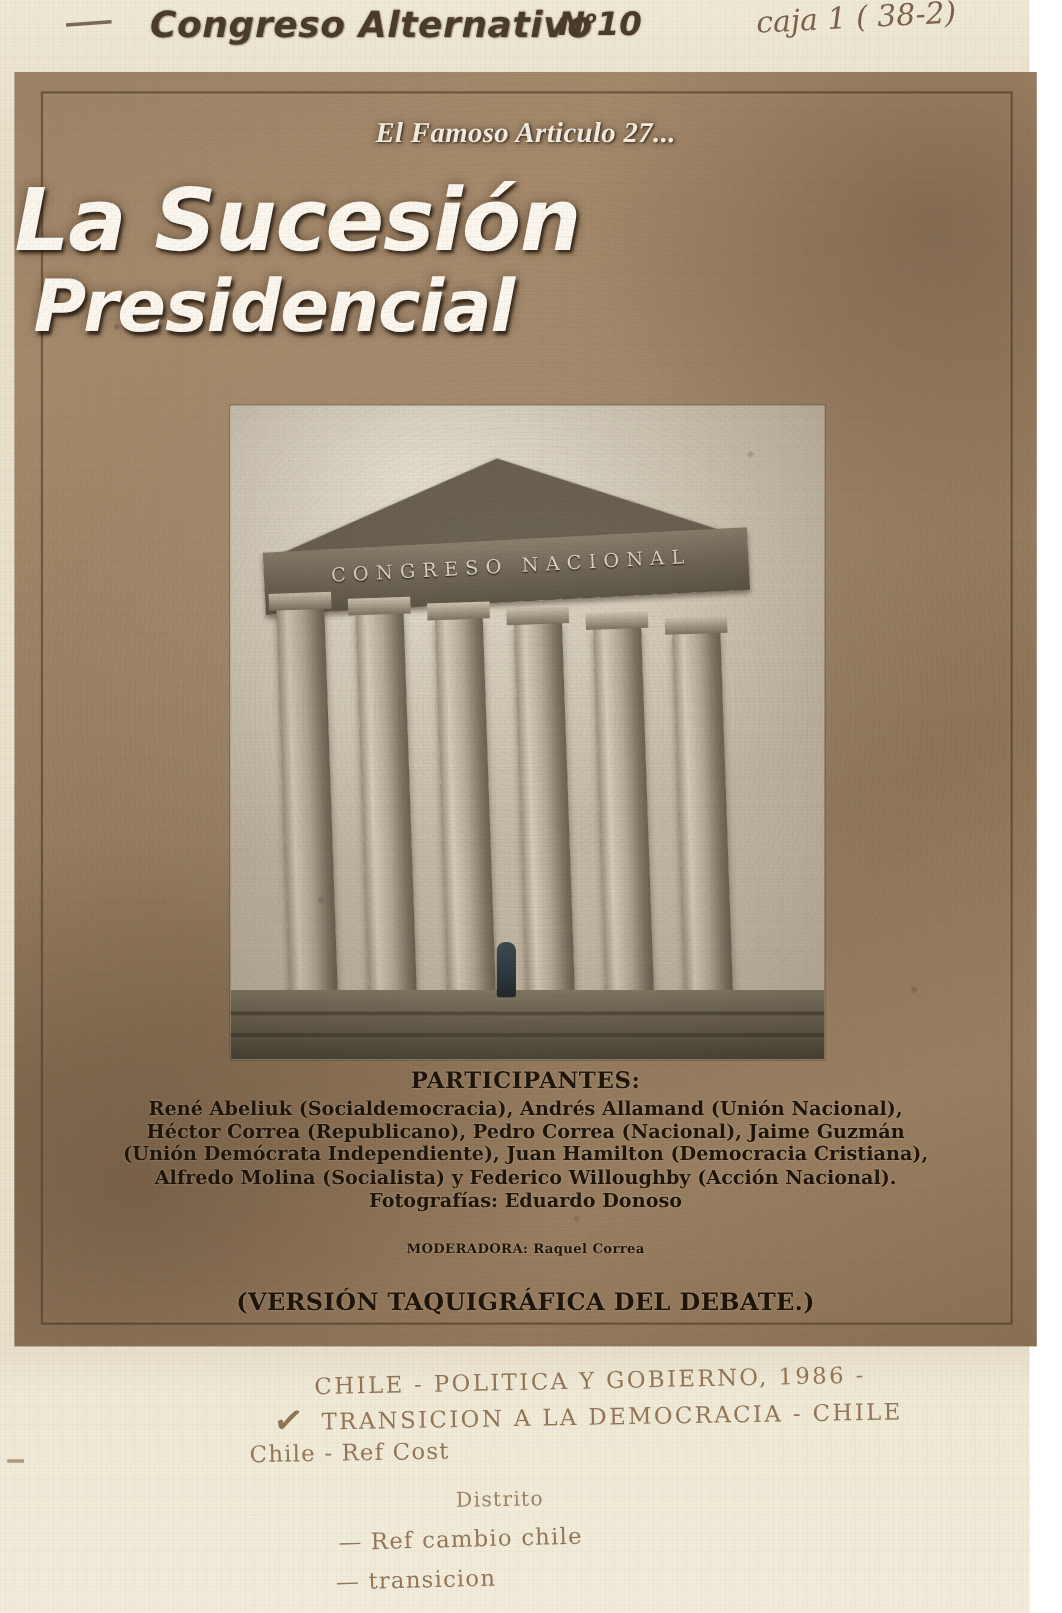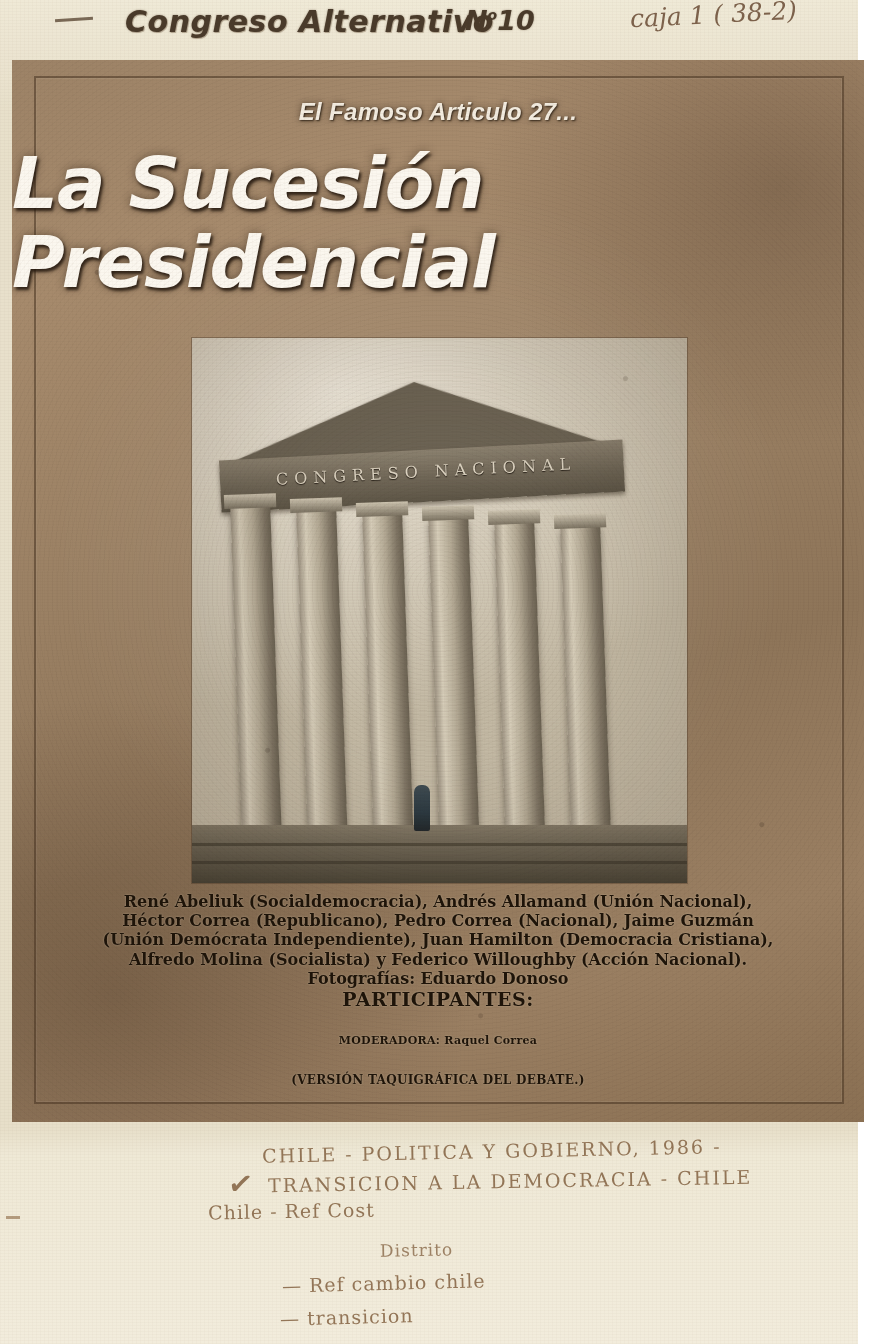--- a/index.html
+++ b/index.html
@@ -117,41 +117,41 @@
     width: 806px; height: 1024px;
     border: 2px solid rgba(72,52,34,.55);
     box-shadow: inset 0 0 0 1px rgba(255,255,255,.06);
   }
 
   
   #kicker {
     position: absolute;
     left: 0; right: 0; top: 38px;
     text-align: center;
-    font-family: Liberation Sans, sans-serif;
+    font-family: Liberation Serif, serif;
     font-weight: bold;
     font-style: italic;
     font-size: 24px;
     color: #f3ece0;
     text-shadow: 1px 1px 2px rgba(40,28,16,.85), 0 0 6px rgba(30,20,12,.5);
     letter-spacing: .3px;
   }
   #headline {
     position: absolute;
     left: 0; right: 0; top: 88px;
     text-align: left;
     font-family: "DejaVu Sans", sans-serif;
     font-weight: bold;
     font-style: italic;
     color: #fbf7ef;
     line-height: .99;
     text-shadow: 2px 3px 3px rgba(35,24,14,.85), 0 0 10px rgba(35,24,14,.45);
   }
   #headline .l1 { display:block; font-size: 72px; letter-spacing: -1px; }
-  #headline .l2 { display:block; font-size: 72px; letter-spacing: -1px; margin-top: 8px; }
+  #headline .l2 { display:block; font-size: 60px; letter-spacing: -1px; margin-top: 8px; padding-left: 16px; }
 
   
   #photo {
     position: absolute;
     left: 180px; top: 278px;
     width: 495px; height: 545px;
     background:
       linear-gradient(180deg, #ded6c6 0%, #cfc5b2 30%, #b9ad98 62%, #8e836c 100%);
     box-shadow: 0 0 0 1px rgba(60,44,28,.35);
     overflow: hidden;
@@ -272,21 +272,21 @@
   }
   #moderator {
     margin-top: 24px;
     font-weight: bold;
     font-size: 11px;
     letter-spacing: .3px;
   }
   #version-note {
     margin-top: 26px;
     font-weight: bold;
-    font-size: 12px;
+    font-size: 20px;
     letter-spacing: .3px;
   }
 
   
   #annotations {
     position: absolute;
     left: 0; top: 1122px;
     width: 885px; height: 222px;
   }
   .hand {
@@ -381,22 +381,22 @@
       <div class="column" style="left:176px;top:176px;"></div>
       <div class="column" style="left:242px;top:180px;"></div>
       <div class="column" style="left:308px;top:184px;"></div>
       <div class="column" style="left:374px;top:188px;"></div>
       <div id="base-steps"></div>
       <div id="figure"></div>
       <div id="photo-grain"></div>
     </div>
 
     <div id="credits">
+      <div id="participants-label">PARTICIPANTES:</div>
       <div id="participants-list">René Abeliuk (Socialdemocracia), Andrés Allamand (Unión Nacional), Héctor Correa (Republicano), Pedro Correa (Nacional), Jaime Guzmán (Unión Demócrata Independiente), Juan Hamilton (Democracia Cristiana), Alfredo Molina (Socialista) y Federico Willoughby (Acción Nacional). Fotografías: Eduardo Donoso</div>
-      <div id="participants-label">PARTICIPANTES:</div>
       <div id="moderator">MODERADORA: Raquel Correa</div>
       <div id="version-note">(VERSIÓN TAQUIGRÁFICA DEL DEBATE.)</div>
     </div>
 
     <div id="cover-noise"></div>
   </div>
 
   <div id="annotations">
     <div id="ann-dot"></div>
     <div class="hand" id="ann-subject1">CHILE - POLITICA Y GOBIERNO, 1986 -</div>

